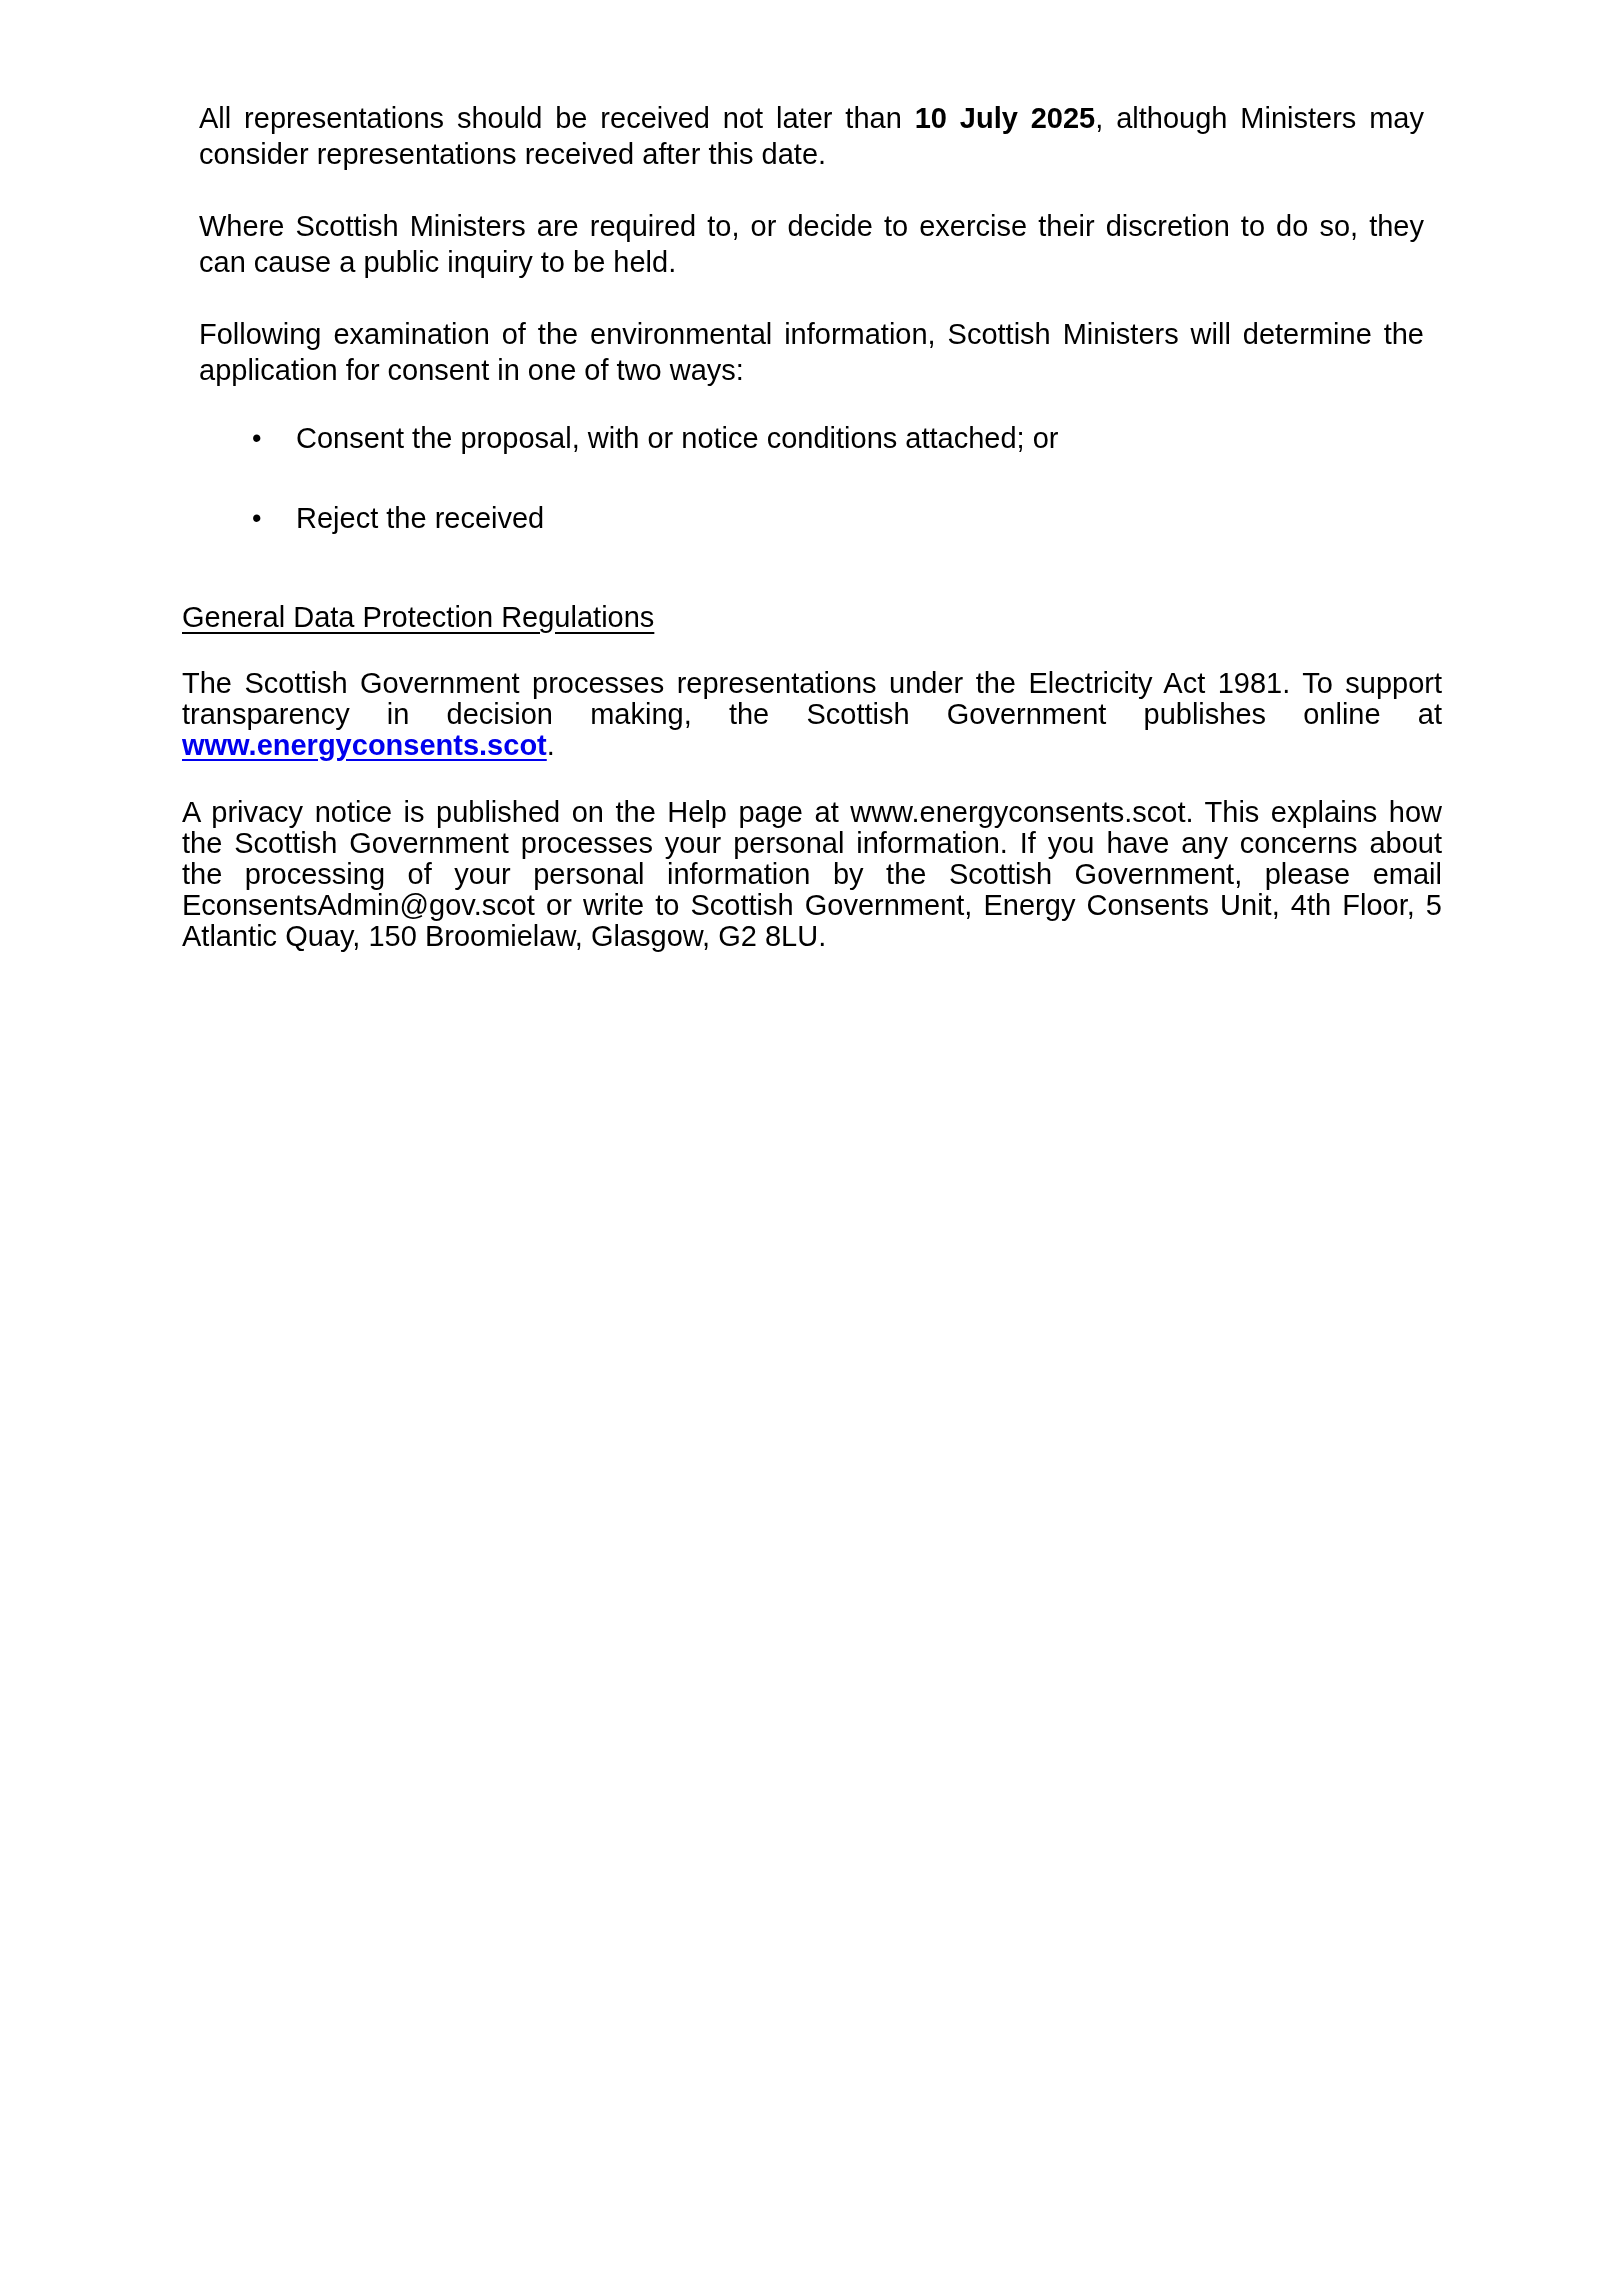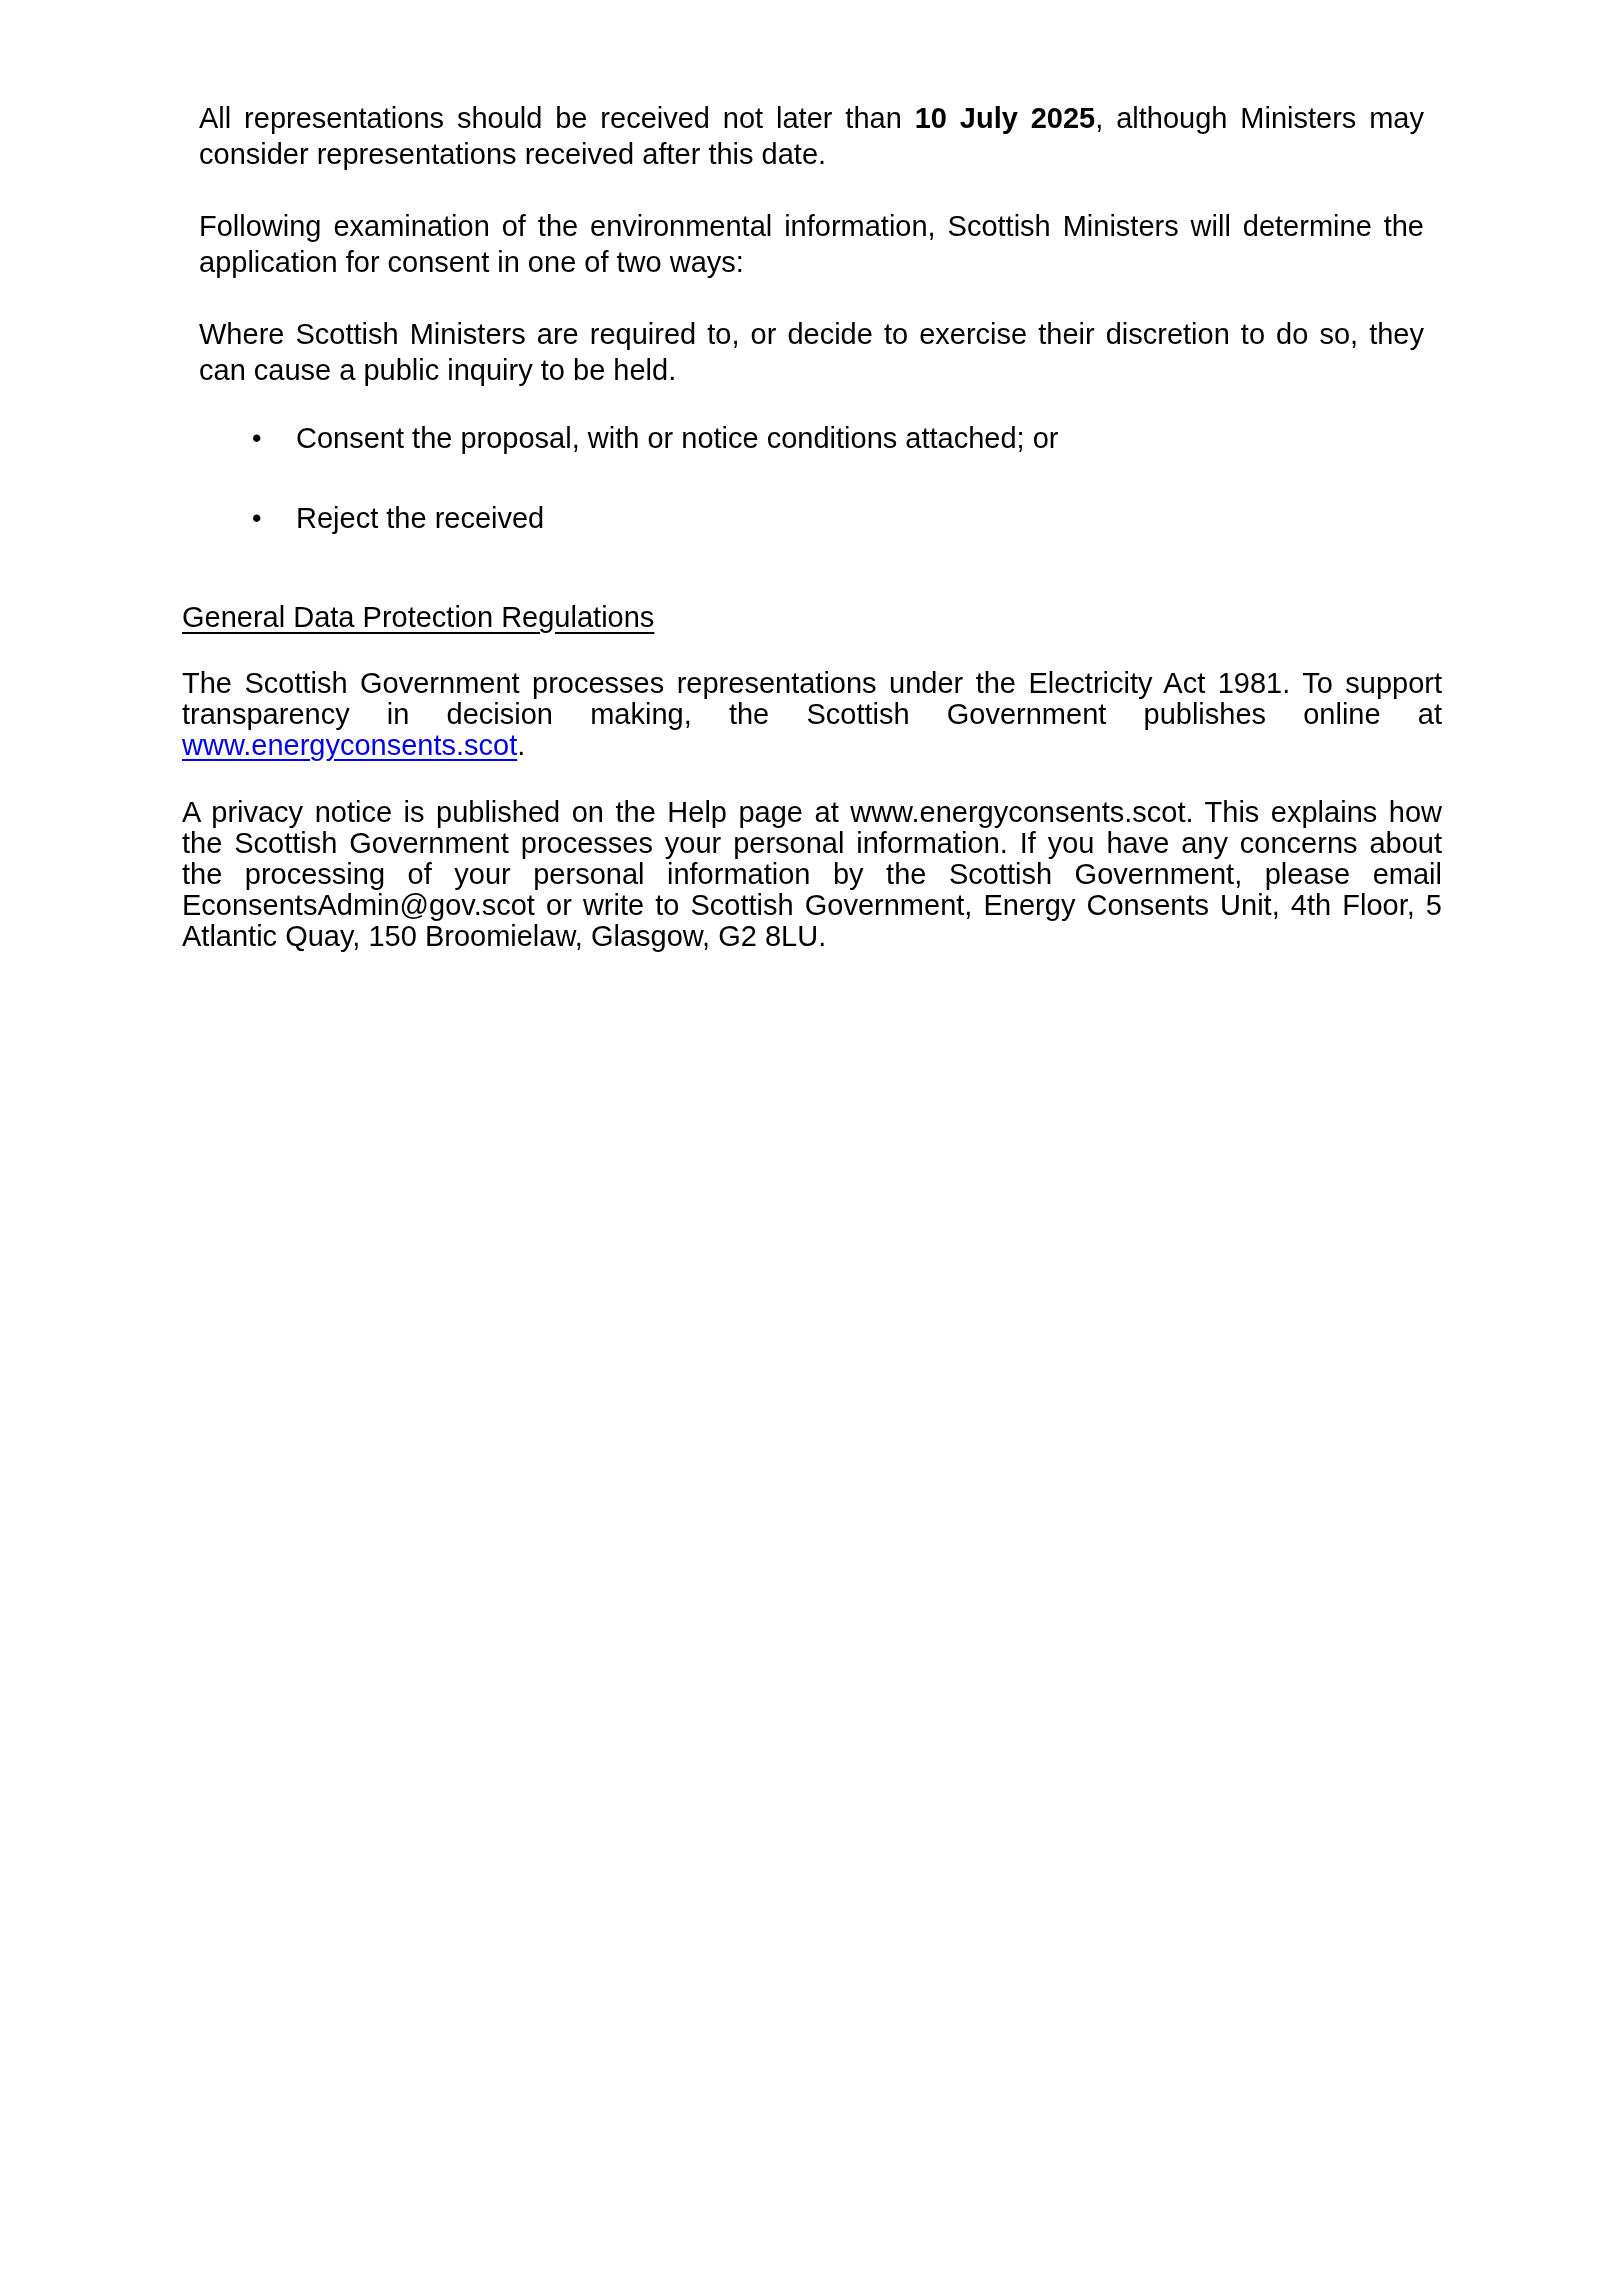--- a/index.html
+++ b/index.html
@@ -64,33 +64,34 @@
     text-align: justify;
     margin: 0 0 0 182px;
     width: 1260px;
   }
   .p4 { margin-top: 33px; }
   .p5 { margin-top: 36px; }
   a.doc-link {
     color: #0000ee;
     text-decoration: underline;
     text-underline-offset: 3.6px;
+    font-weight: bold;
   }
   strong { font-weight: bold; }
 </style>
 </head>
 <body>
 
 <div class="page">
 
   <p class="para-indent p1"><span>All representations should be received not later than </span><strong>10 July 2025</strong><span>, although Ministers may consider representations received after this date.</span></p>
 
+  <p class="para-indent p2">Where Scottish Ministers are required to, or decide to exercise their discretion to do so, they can cause a public inquiry to be held.</p>
+
   <p class="para-indent p3">Following examination of the environmental information, Scottish Ministers will determine the application for consent in one of two ways:</p>
-
-  <p class="para-indent p2">Where Scottish Ministers are required to, or decide to exercise their discretion to do so, they can cause a public inquiry to be held.</p>
 
   <div class="bullet-row b1">
     <span class="bullet-dot">•</span>
     <span class="bullet-text">Consent the proposal, with or notice conditions attached; or</span>
   </div>
 
   <div class="bullet-row b2">
     <span class="bullet-dot">•</span>
     <span class="bullet-text">Reject the received</span>
   </div>

